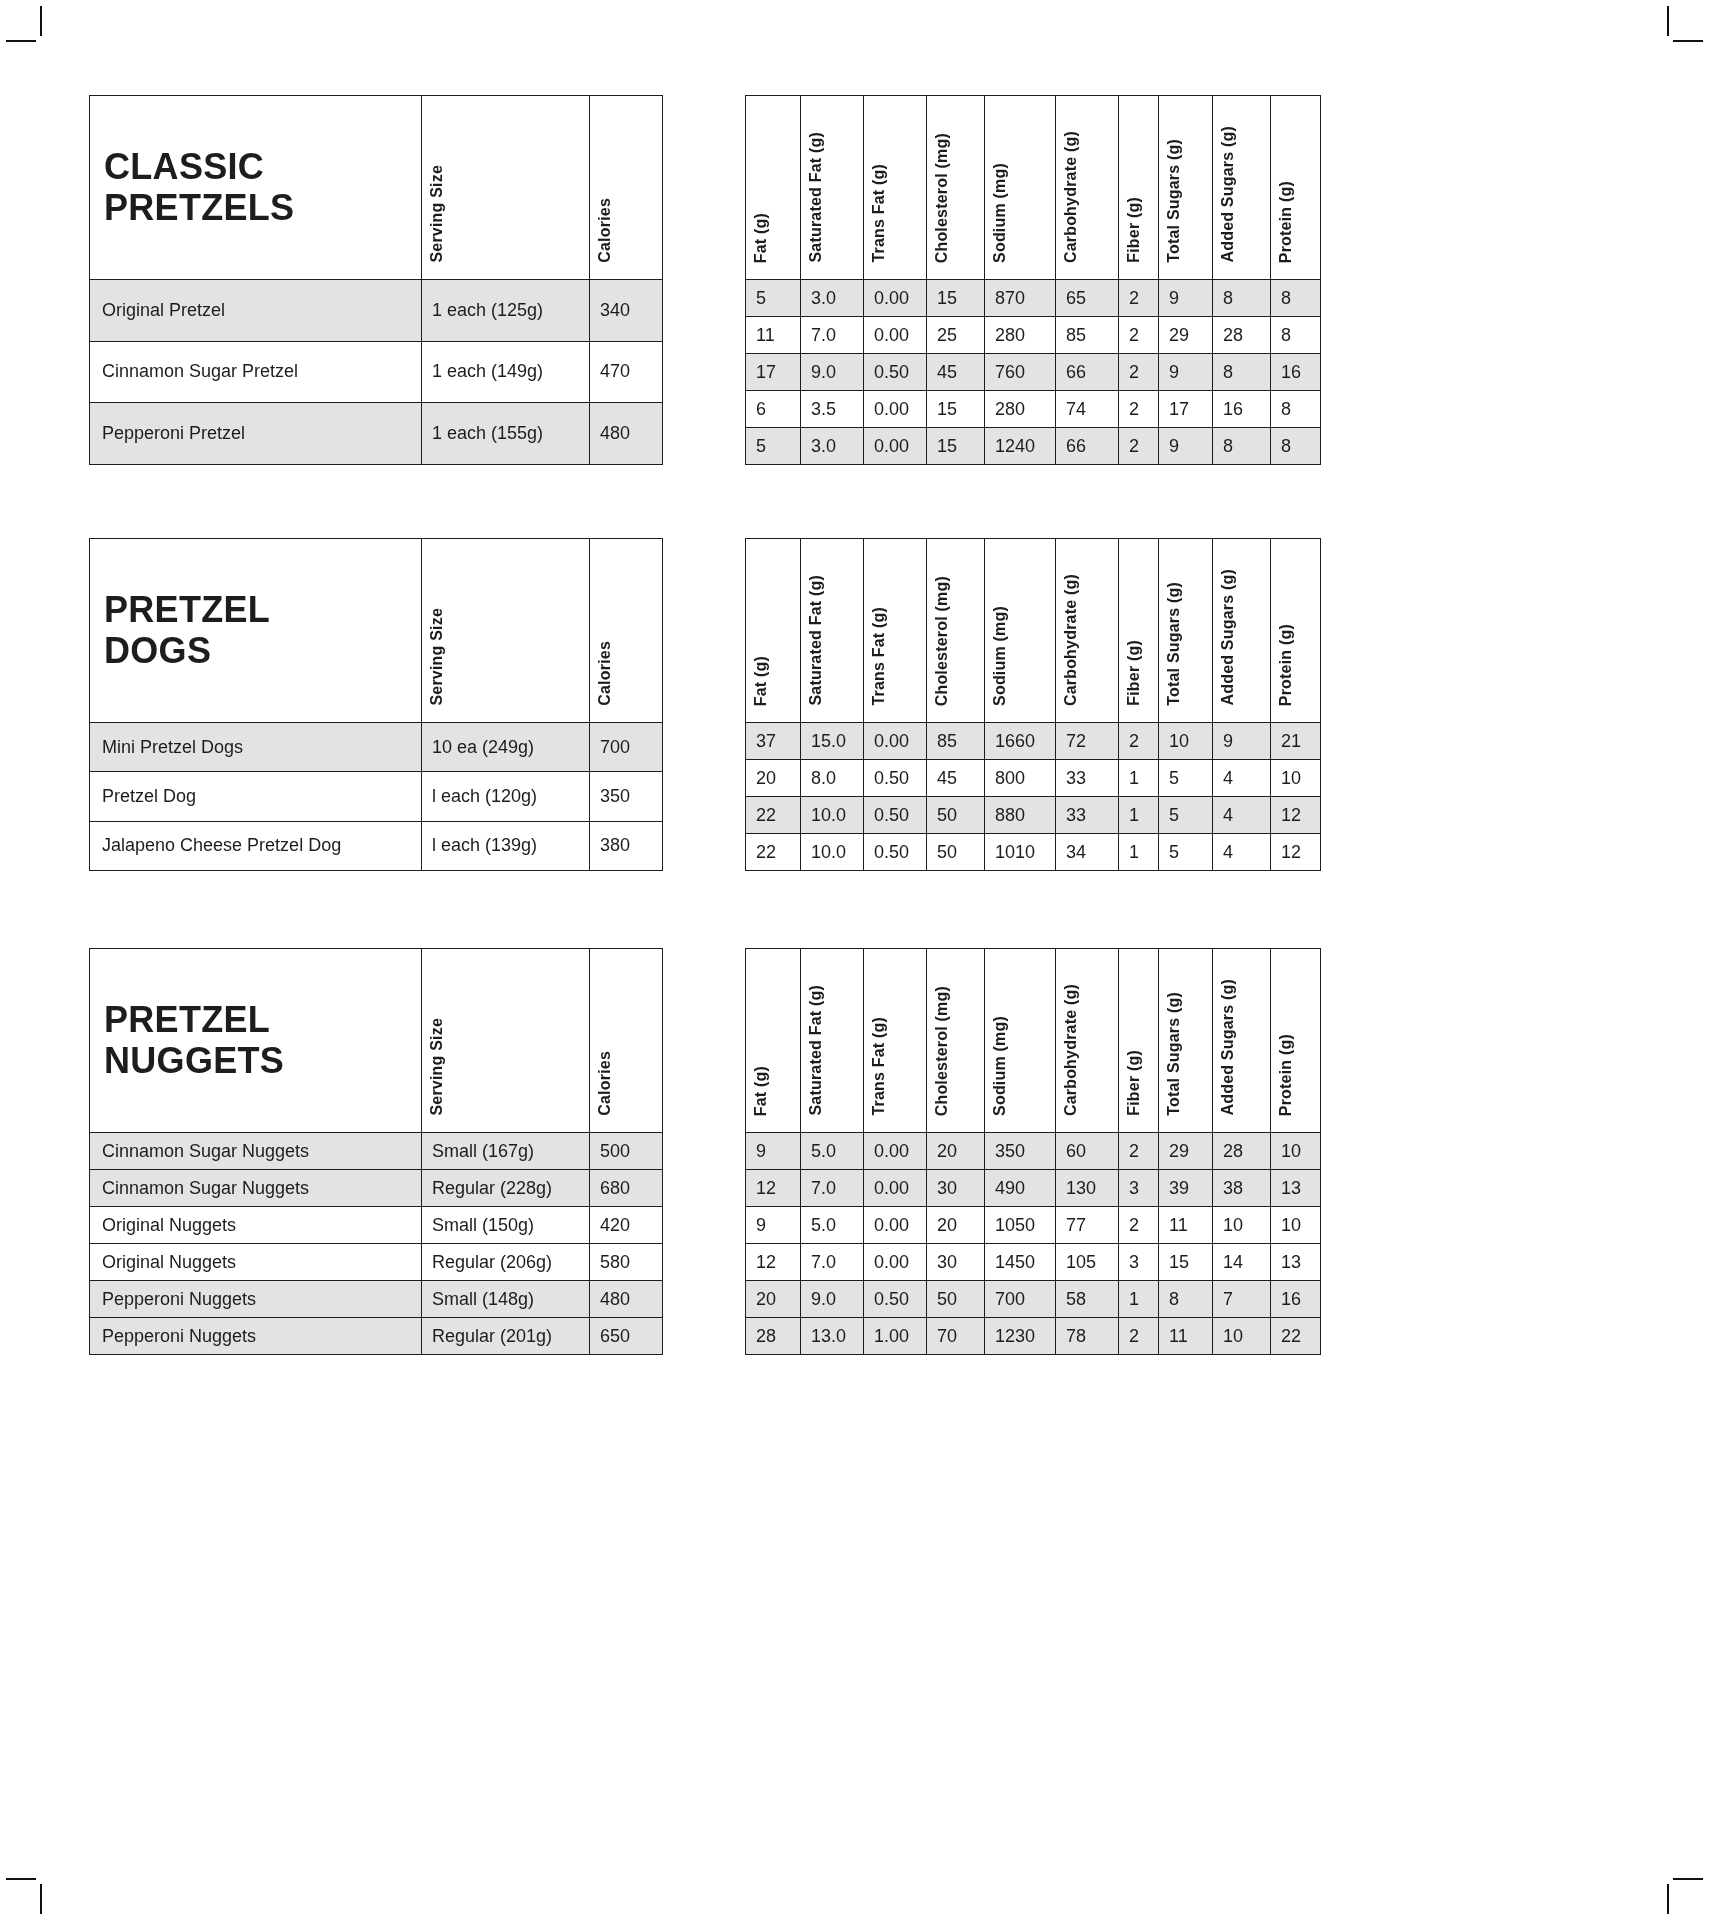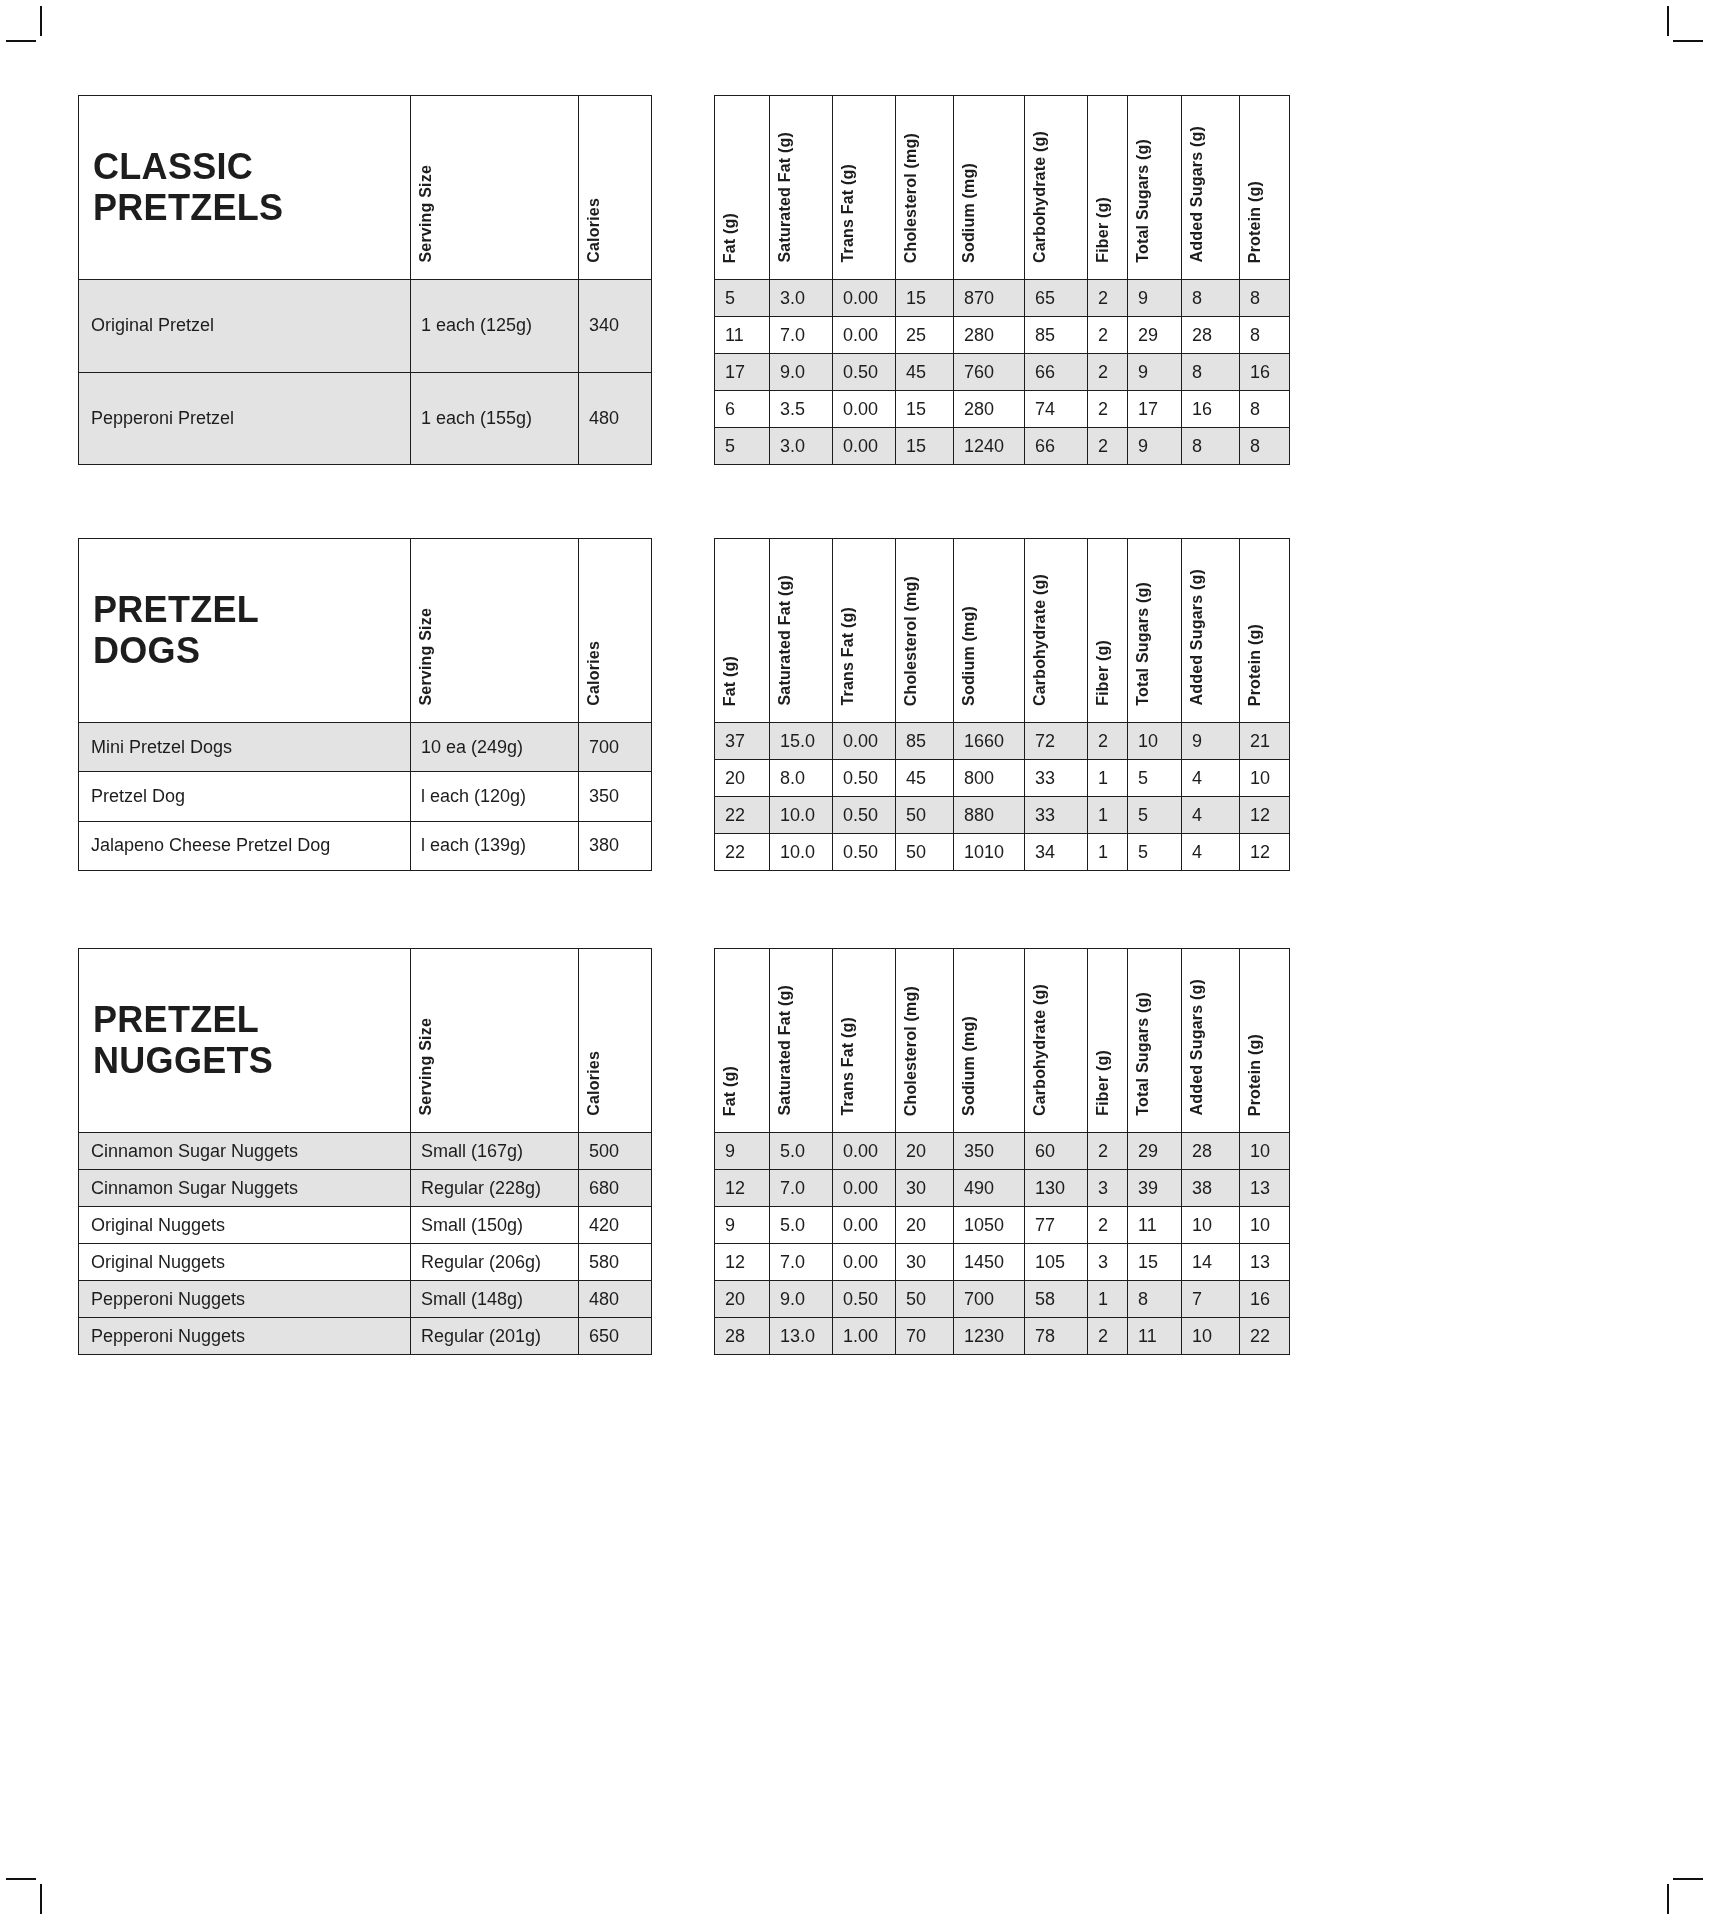--- a/index.html
+++ b/index.html
@@ -3,21 +3,21 @@
 <meta charset="utf-8">
 <style>
   * { box-sizing: border-box; margin: 0; padding: 0; }
   html, body { width: 1709px; height: 1920px; background: #ffffff; }
   body {
     position: relative;
     font-family: "Liberation Sans", sans-serif;
     color: #1d1d1d;
     overflow: hidden;
   }
-  .section { position: absolute; left: 78px; display: flex; gap: 62px; }
+  .section { position: absolute; left: 89px; display: flex; gap: 82px; }
   table.tbl { border-collapse: collapse; table-layout: fixed; }
   .tbl th, .tbl td { border: 1.5px solid #1d1d1d; }
   .tbl td {
     height: 37px;
     font-size: 18px;
     padding-left: 10px;
     vertical-align: middle;
     text-align: left;
     overflow: hidden;
     white-space: nowrap;
@@ -85,20 +85,25 @@
             <th class="vcell"><span class="vlabel">Serving Size</span></th>
             <th class="vcell"><span class="vlabel">Calories</span></th>
           </tr>
         </thead>
         <tbody>
           <tr class="shaded">
             <td class="name-cell">Original Pretzel</td>
             <td class="serv-cell">1 each (125g)</td>
             <td class="cal-cell">340</td>
           </tr>
+          <tr>
+            <td class="name-cell">Cinnamon Sugar Pretzel</td>
+            <td class="serv-cell">1 each (149g)</td>
+            <td class="cal-cell">470</td>
+          </tr>
           <tr class="shaded">
             <td class="name-cell">Pepperoni Pretzel</td>
             <td class="serv-cell">1 each (155g)</td>
             <td class="cal-cell">480</td>
           </tr>
         </tbody>
       </table>
       <table class="tbl">
         <colgroup>
           <col style="width: 55px;">

